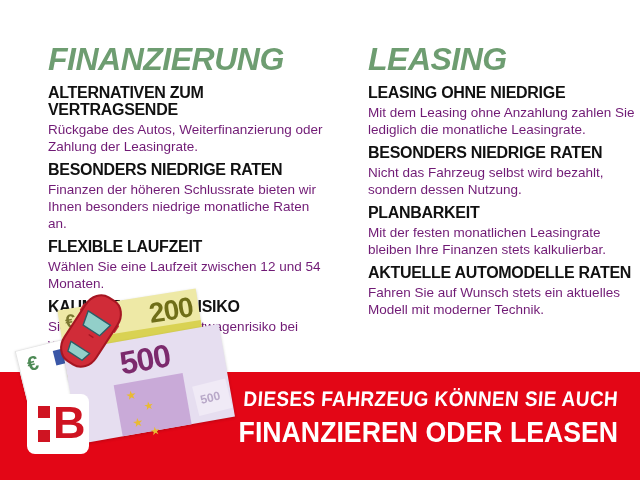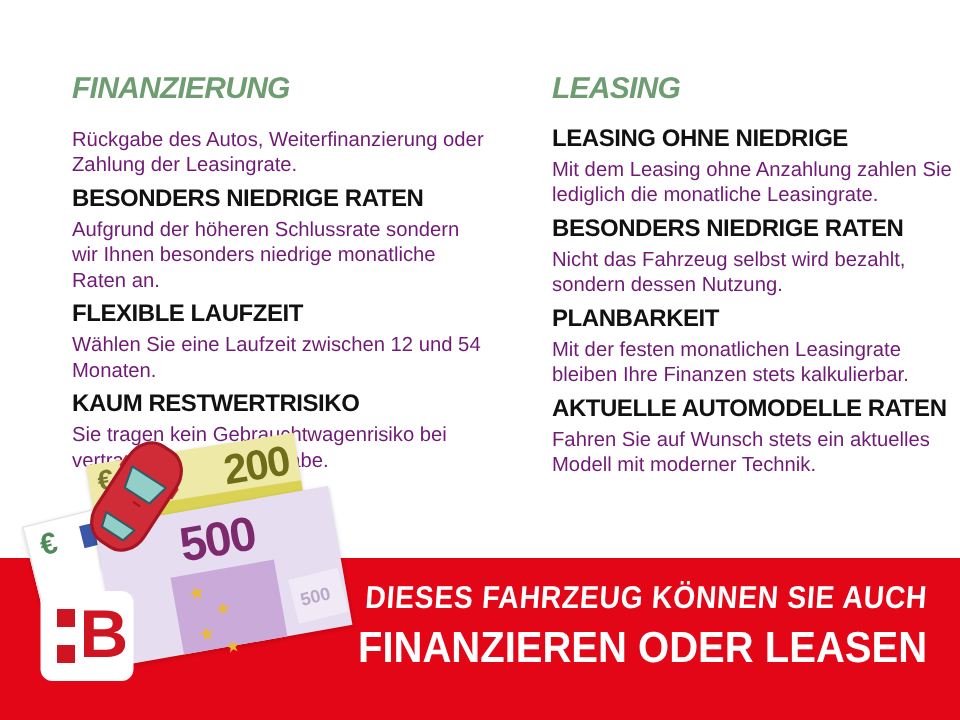--- a/index.html
+++ b/index.html
@@ -5,21 +5,21 @@
   html,body{margin:0;padding:0;}
   .canvas{
     position:relative;width:640px;height:480px;background:#ffffff;overflow:hidden;
     font-family:"Liberation Sans",sans-serif;color:#1d1d1b;
   }
   
   .col{position:absolute;top:44px;width:278px;}
   .col-left{left:48px;}
   .col-right{left:368px;}
   .col-title{
-    font-size:20px;font-weight:700;font-style:italic;color:#6e9d71;
+    font-size:32px;font-weight:700;font-style:italic;color:#6e9d71;
     letter-spacing:-0.5px;line-height:30px;margin:0 0 10px 0;
   }
   .section{margin-bottom:4px;}
   .section-heading{
     font-size:16px;font-weight:700;color:#111111;line-height:17px;
     letter-spacing:-0.3px;margin:0 0 3px 0;
   }
   .section-body{
     font-size:13.5px;line-height:17px;color:#701a75;margin:0 0 6px 0;
   }
@@ -96,25 +96,26 @@
   }
 </style>
 </head>
 <body>
 
 <div class="canvas">
 
   <div class="col col-left">
     <h1 class="col-title">FINANZIERUNG</h1>
     <div class="section">
+      <h2 class="section-heading">ALTERNATIVEN ZUM VERTRAGSENDE</h2>
       <p class="section-body">Rückgabe des Autos, Weiterfinanzierung oder Zahlung der Leasingrate.</p>
     </div>
     <div class="section">
       <h2 class="section-heading">BESONDERS NIEDRIGE RATEN</h2>
-      <p class="section-body">Aufgrund der höheren Schlussrate sondern wir Ihnen besonders niedrige monatliche Raten an.</p>
+      <p class="section-body">Finanzen der höheren Schlussrate bieten wir Ihnen besonders niedrige monatliche Raten an.</p>
     </div>
     <div class="section">
       <h2 class="section-heading">FLEXIBLE LAUFZEIT</h2>
       <p class="section-body">Wählen Sie eine Laufzeit zwischen 12 und 54 Monaten.</p>
     </div>
     <div class="section">
       <h2 class="section-heading">KAUM RESTWERTRISIKO</h2>
       <p class="section-body">Sie tragen kein Gebrauchtwagenrisiko bei vertragsgemäßer Rückgabe.</p>
     </div>
   </div>

